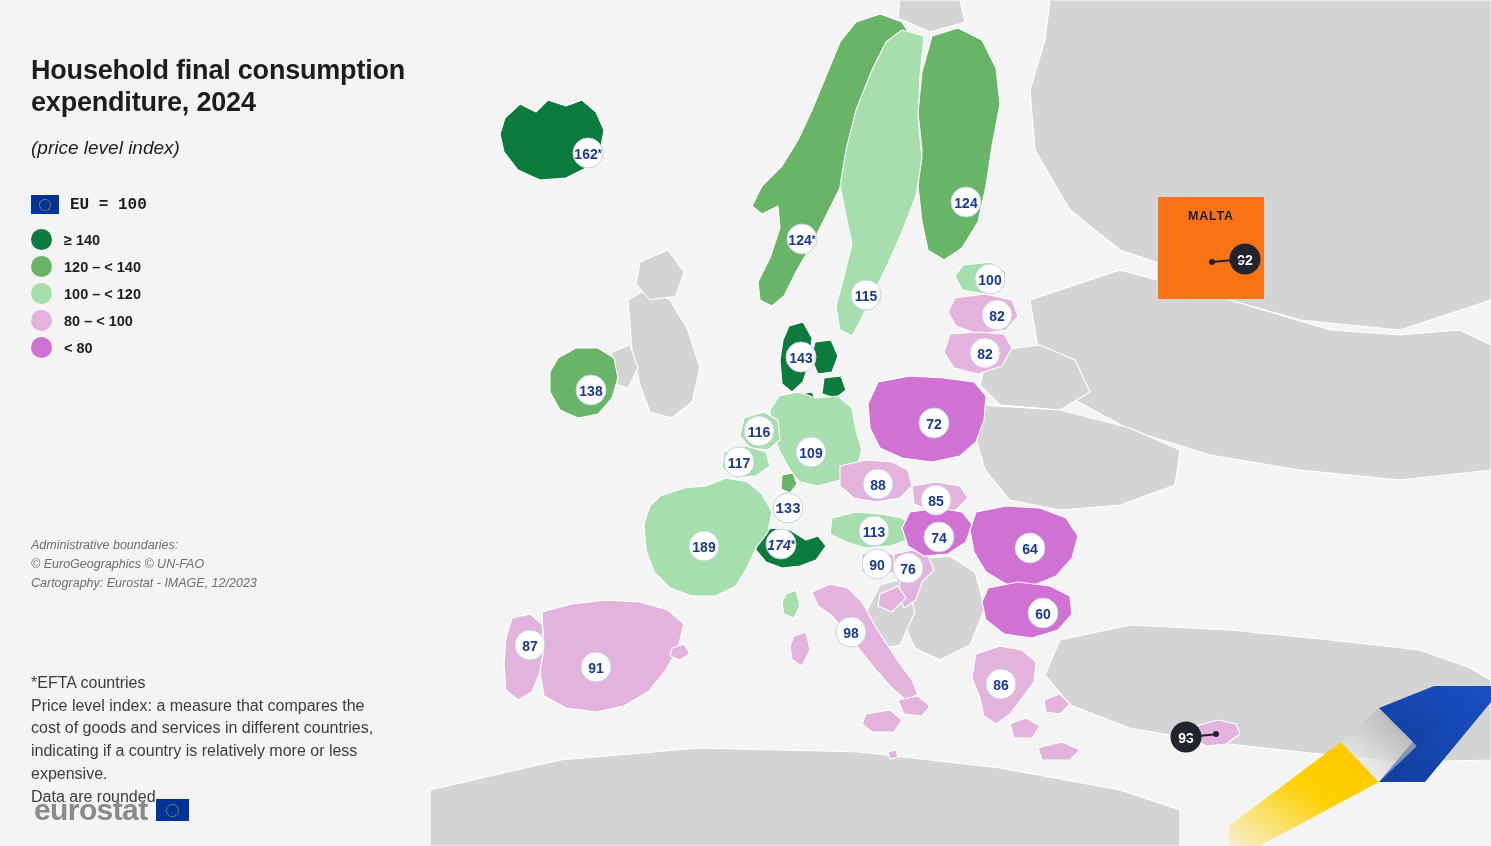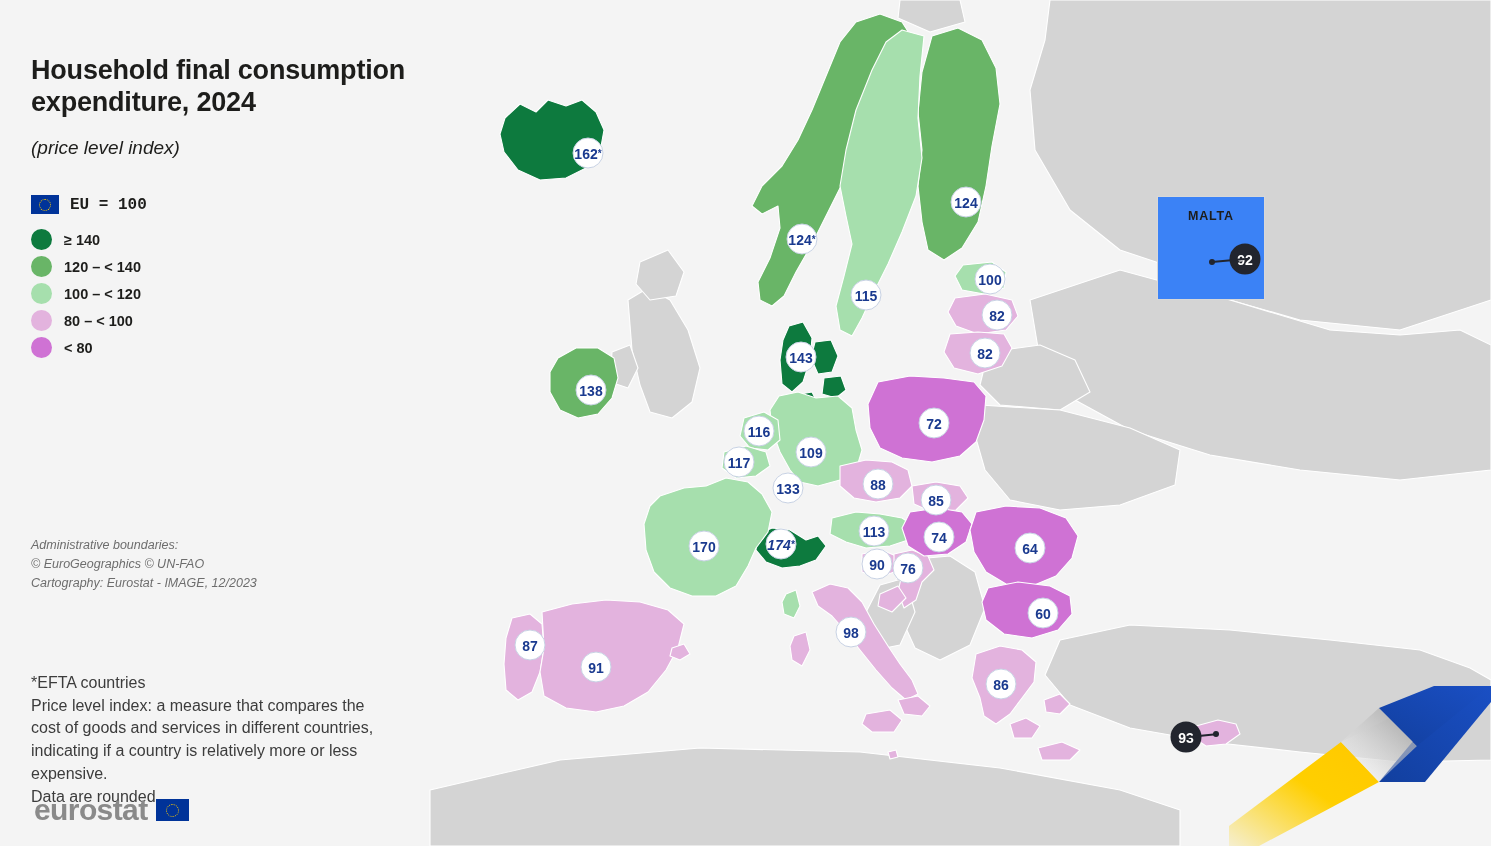--- a/index.html
+++ b/index.html
@@ -103,21 +103,21 @@
   .logo-flag .stars {
     position: absolute; left: 50%; top: 50%;
     width: 13px; height: 13px; margin: -6.5px 0 0 -6.5px;
     border-radius: 50%; border: 1.5px dotted #ffcc00;
   }
 
   
   #malta-inset {
     position: absolute; left: 1157px; top: 196px;
     width: 108px; height: 104px;
-    background: #3b82f6;
+    background: #f97316;
     border: 1px solid #d8d8d8;
   }
   .inset-title {
     position: absolute; left: 0; top: 12px; width: 100%;
     text-align: center;
     font-size: 12.5px; font-weight: bold;
     color: #1d1d1b; letter-spacing: 0.8px;
   }
 
   
@@ -398,33 +398,33 @@
       <div class="badge sz-n" style="left: 802px; top: 239px;">124<span class="star">*</span></div>
       <div class="badge sz-n" style="left: 858px; top: 295px; margin-left: 8px;">115</div>
       <div class="badge sz-n" style="left: 966px; top: 202px;">124</div>
       <div class="badge sz-n" style="left: 990px; top: 279px;">100</div>
       <div class="badge sz-n" style="left: 997px; top: 315px;">82</div>
       <div class="badge sz-n" style="left: 985px; top: 353px;">82</div>
       <div class="badge sz-n" style="left: 801px; top: 357px;">143</div>
       <div class="badge sz-n" style="left: 591px; top: 390px;">138</div>
       <div class="badge sz-n" style="left: 759px; top: 431px;">116</div>
       <div class="badge sz-n" style="left: 739px; top: 462px;">117</div>
-      <div class="badge sz-n" style="left: 788px; top: 488px;">133</div>
+      <div class="badge sz-n" style="left: 788px; top: 508px; font-family: Liberation Mono, monospace;">133</div>
       <div class="badge sz-n" style="left: 811px; top: 452px;">109</div>
       <div class="badge sz-n" style="left: 934px; top: 423px;">72</div>
       <div class="badge sz-n" style="left: 878px; top: 484px;">88</div>
       <div class="badge sz-n" style="left: 936px; top: 500px;">85</div>
       <div class="badge sz-n" style="left: 874px; top: 531px;">113</div>
       <div class="badge sz-n" style="left: 939px; top: 537px;">74</div>
       <div class="badge sz-n" style="left: 1030px; top: 548px;">64</div>
       <div class="badge sz-n" style="left: 1043px; top: 613px;">60</div>
       <div class="badge sz-n" style="left: 781px; top: 544px; font-style: italic;">174<span class="star">*</span></div>
       <div class="badge sz-n" style="left: 877px; top: 564px;">90</div>
       <div class="badge sz-n" style="left: 908px; top: 568px;">76</div>
-      <div class="badge sz-n" style="left: 704px; top: 546px;">170</div>
+      <div class="badge sz-n" style="left: 704px; top: 546px;">189</div>
       <div class="badge sz-n" style="left: 530px; top: 645px;">87</div>
       <div class="badge sz-n" style="left: 596px; top: 667px;">91</div>
       <div class="badge sz-n" style="left: 851px; top: 632px;">98</div>
       <div class="badge sz-n" style="left: 1001px; top: 684px;">86</div>
       <div class="badge sz-n dark" style="left: 1245px; top: 259px;">92</div>
       <div class="leader-dot" style="left: 1212px; top: 262px;"></div>
       <div class="leader" style="left: 1212px; top: 260.9px; width: 33.1361px; transform: rotate(-5.19443deg);"></div>
       <div class="badge sz-n dark" style="left: 1186px; top: 737px;">93</div>
       <div class="leader-dot" style="left: 1216px; top: 734px;"></div>
       <div class="leader" style="left: 1216px; top: 732.9px; width: 30.1496px; transform: rotate(174.289deg);"></div>

